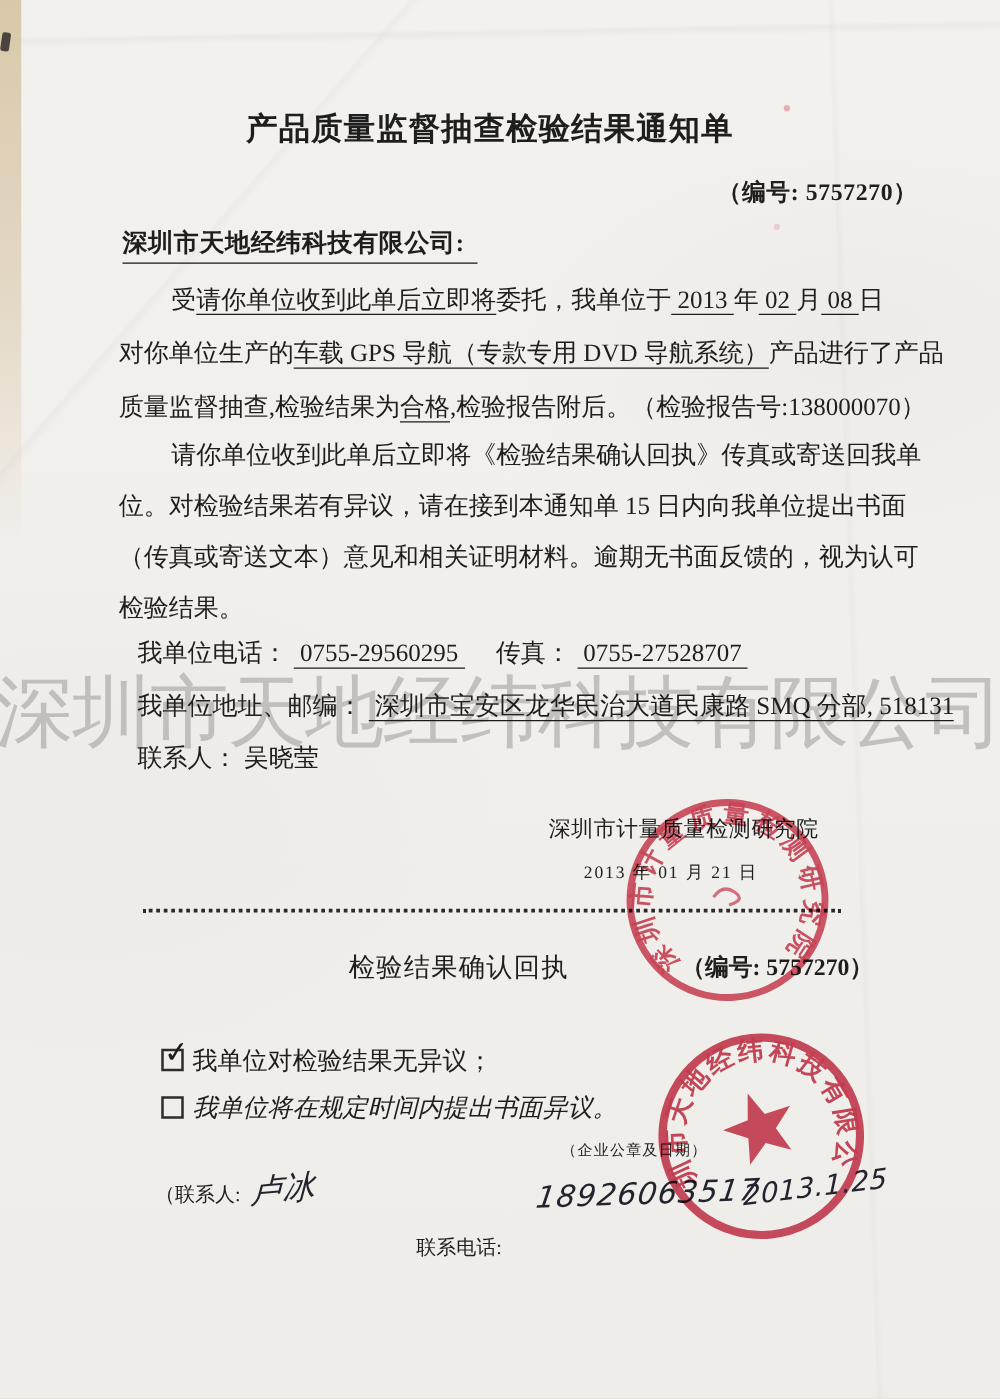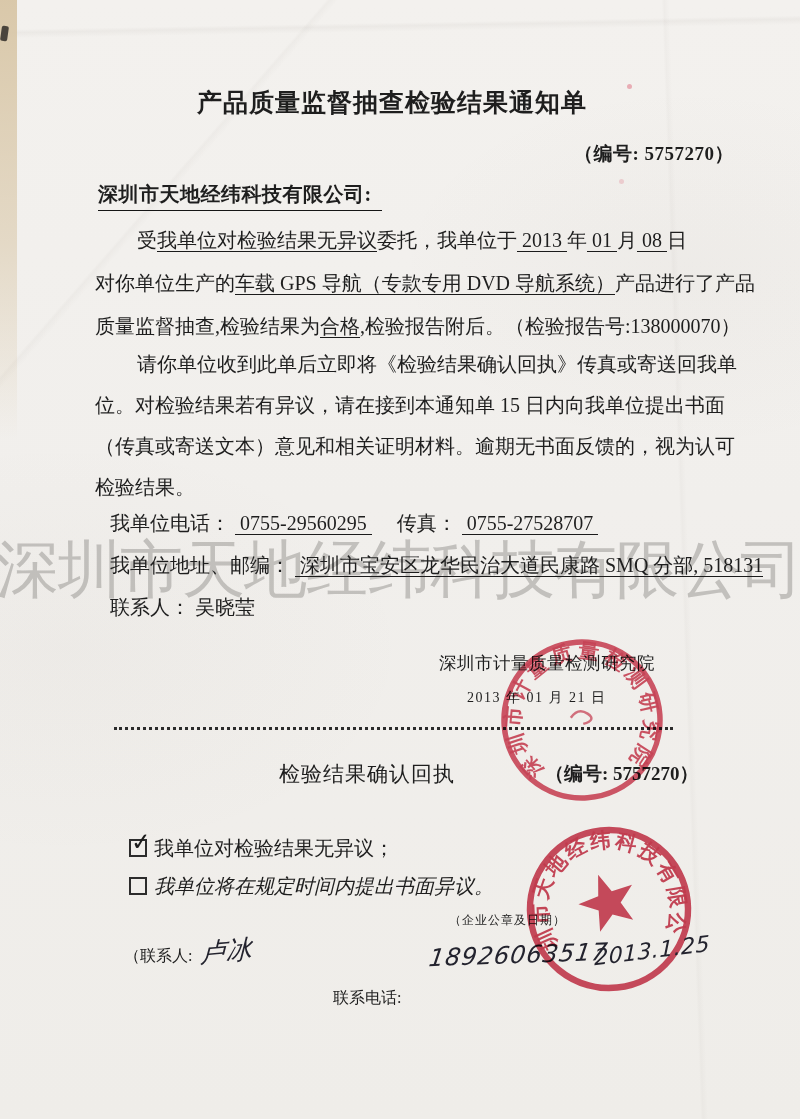--- a/index.html
+++ b/index.html
@@ -75,21 +75,21 @@
   <div class="reddot" style="left:627px;top:84px;"></div>
   <div class="reddot" style="left:619px;top:179px;opacity:.5;"></div>
 
   <div class="watermark">深圳市天地经纬科技有限公司</div>
 
   <h1 class="title">产品质量监督抽查检验结果通知单</h1>
   <div class="doc-no">（编号: 5757270）</div>
   <div class="recipient">深圳市天地经纬科技有限公司:</div>
 
   <div class="block para1">
-      <div class="tline ind"><span>受</span><span class="u">我单位对检验结果无异议</span><span>委托，我单位于</span><span class="u"> 2013 </span><span>年</span><span class="u"> 01 </span><span>月</span><span class="u"> 08 </span><span>日</span></div>
+      <div class="tline ind"><span>受</span><span class="u">请你单位收到此单后立即将</span><span>委托，我单位于</span><span class="u"> 2013 </span><span>年</span><span class="u"> 02 </span><span>月</span><span class="u"> 08 </span><span>日</span></div>
       <div class="tline"><span>对你单位生产的</span><span class="u">车载 GPS 导航（专款专用 DVD 导航系统）</span><span>产品进行了产品</span></div>
       <div class="tline"><span>质量监督抽查,检验结果为</span><span class="u">合格</span><span>,检验报告附后。（检验报告号:138000070）</span></div>
     </div>
   <div class="block para2">
       <div class="tline ind"><span>请你单位收到此单后立即将《检验结果确认回执》传真或寄送回我单</span></div>
       <div class="tline"><span>位。对检验结果若有异议，请在接到本通知单 15 日内向我单位提出书面</span></div>
       <div class="tline"><span>（传真或寄送文本）意见和相关证明材料。逾期无书面反馈的，视为认可</span></div>
       <div class="tline"><span>检验结果。</span></div>
     </div>
   <div class="block sender">

